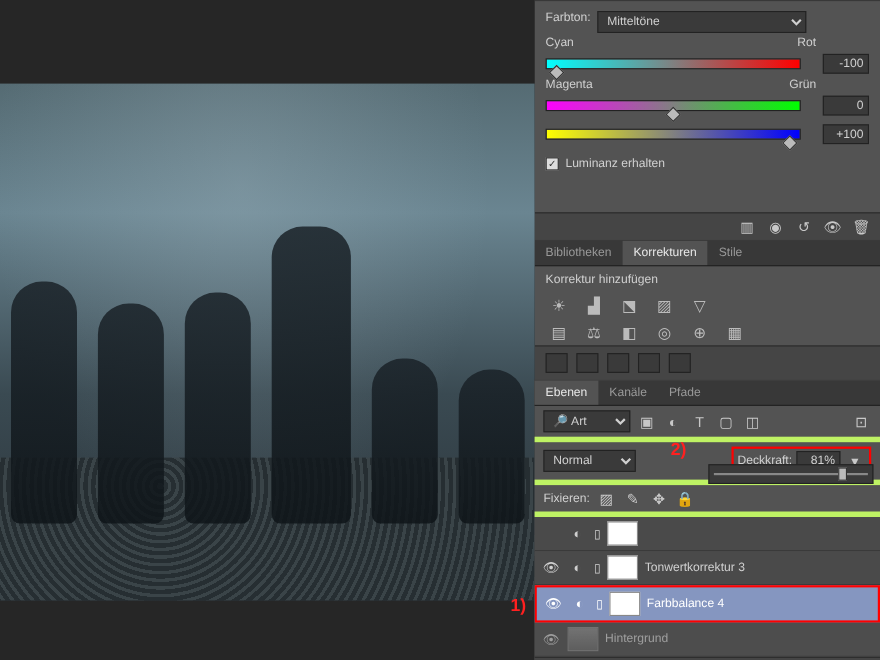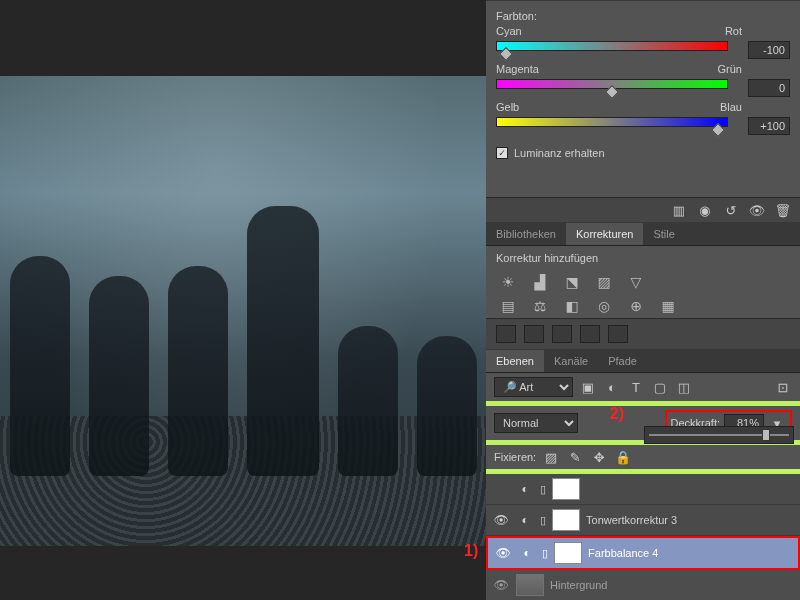--- a/index.html
+++ b/index.html
@@ -17,21 +17,21 @@
 .fig:nth-child(6){height:140px}
 .ground{position:absolute;bottom:0;left:0;right:0;height:130px;background:repeating-radial-gradient(circle at 30% 20%,#3a4448 0 3px,#262e32 3px 7px)}
 .annot{position:absolute;color:#ff2020;font-weight:bold;font-size:16px;z-index:20}
 .panels{width:314px;background:#535353;display:flex;flex-direction:column}
 .panel{background:#535353;border-top:1px solid #383838}
 .row{display:flex;align-items:flex-start;padding:3px 10px;gap:6px}
 .label{font-size:11px}
 select,input[type=text]{background:#3a3a3a;border:1px solid #222;color:#d0d0d0;padding:2px 4px;font-size:11px;height:20px}
 select{flex:1}
 .val-box{width:42px;text-align:right;background:#3a3a3a;border:1px solid #222;padding:2px 4px}
-.slider-row{display:flex;align-items:flex-start;padding:4px 10px;gap:20px}
+.slider-row{display:flex;align-items:center;padding:4px 10px;gap:20px}
 .slider-labels{display:flex;justify-content:space-between;padding:0 58px 0 10px;font-size:10px}
 .gradient-bar{height:10px;border:1px solid #222;flex:1;position:relative}
 .grad-cyan{background:linear-gradient(to right,#00ffff,#808080,#ff0000)}
 .grad-mag{background:linear-gradient(to right,#ff00ff,#808080,#00ff00)}
 .grad-yel{background:linear-gradient(to right,#ffff00,#808080,#0000ff)}
 .thumb{position:absolute;top:7px;width:10px;height:10px;background:#bbb;border:1px solid #333;transform:translateX(-50%) rotate(45deg)}
 .check{display:flex;align-items:center;gap:6px;padding:8px 10px}
 .check-box{width:12px;height:12px;background:#ddd;border:1px solid #222;display:flex;align-items:center;justify-content:center;font-size:9px;color:#333}
 .spacer{flex:1}
 .btn-bar{display:flex;justify-content:flex-end;padding:4px 8px;gap:8px;background:#454545;border-top:1px solid #2a2a2a}
@@ -73,20 +73,23 @@
         <div class="fig"></div>
     </div>
   </div>
 </div>
 
 <div class="panels">
 
   <div class="panel" style="padding-top:6px">
     <div class="row">
       <span class="label">Farbton:</span>
+      <select style="max-width:190px">
+        <option>Mitteltöne</option>
+      </select>
       <span style="width:18px"></span>
     </div>
 
     <div class="slider-labels">
         <span>Cyan</span>
         <span>Rot</span>
       </div>
     <div class="slider-row">
       <div class="gradient-bar grad-cyan">
           <div class="thumb" style="left:4%"></div>
@@ -98,24 +101,20 @@
         <span>Magenta</span>
         <span>Grün</span>
       </div>
     <div class="slider-row">
       <div class="gradient-bar grad-mag">
           <div class="thumb" style="left:50%"></div>
         </div>
       <div class="val-box">0</div>
     </div>
 
-    <div class="slider-labels">
-        <span>Gelb</span>
-        <span>Blau</span>
-      </div>
     <div class="slider-row">
       <div class="gradient-bar grad-yel">
           <div class="thumb" style="left:96%"></div>
         </div>
       <div class="val-box">+100</div>
     </div>
 
     <div class="check">
       <div class="check-box">✓</div>
       <span>Luminanz erhalten</span>

